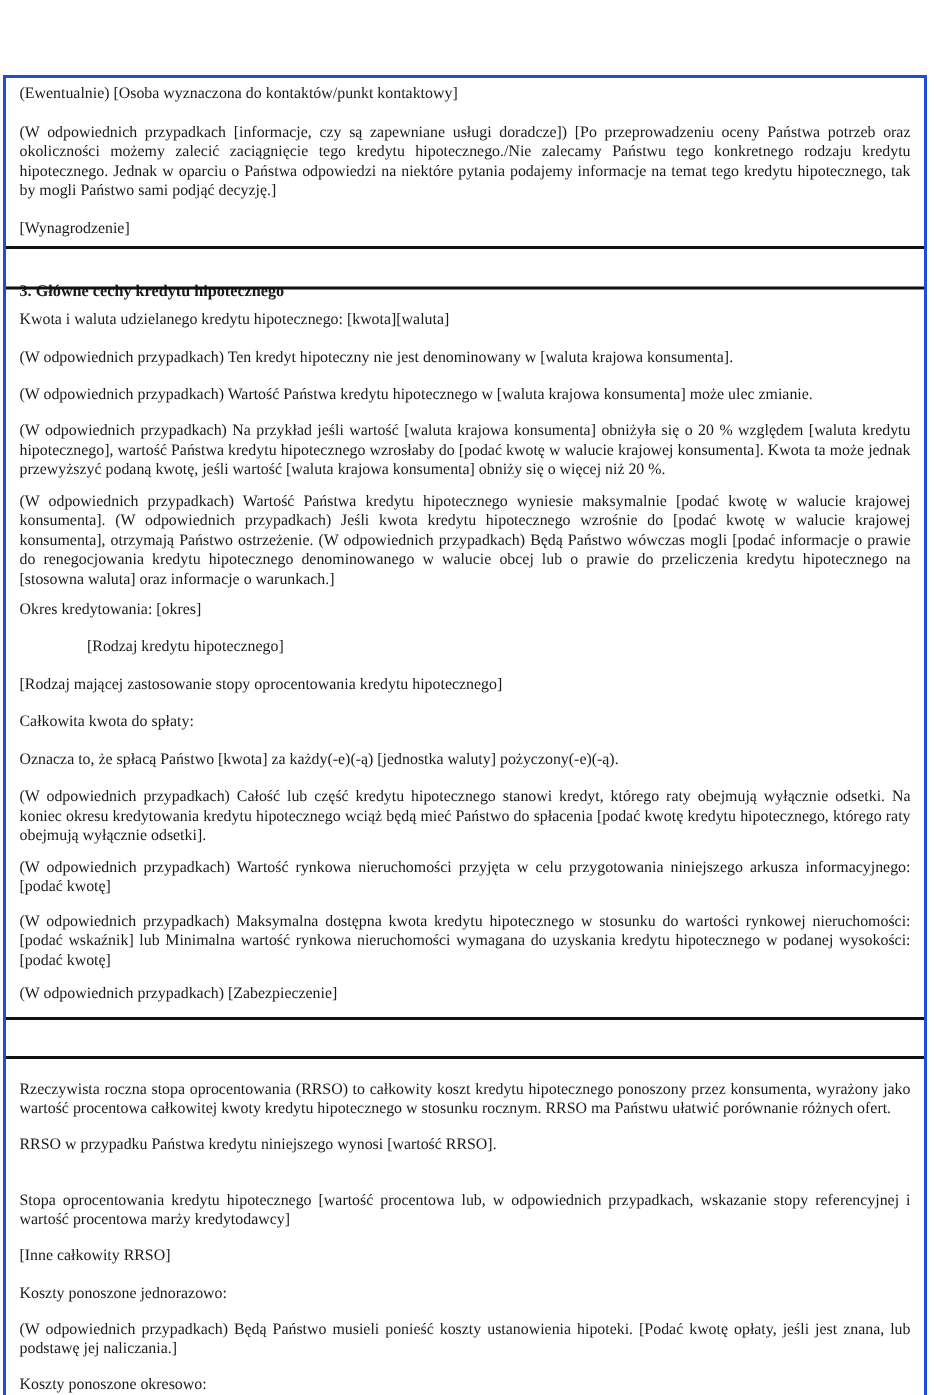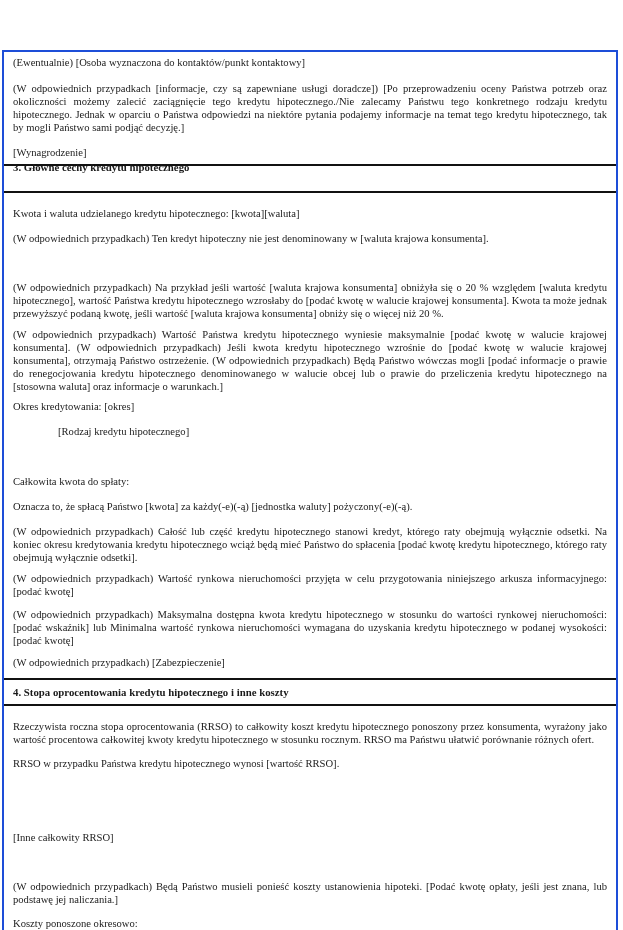--- a/index.html
+++ b/index.html
@@ -19,40 +19,43 @@
 </head>
 <body>
 
 <div class="frame">
 
   <p style="top:4px;">(Ewentualnie) [Osoba wyznaczona do kontaktów/punkt kontaktowy]</p>
   <p style="top:30px;">(W odpowiednich przypadkach [informacje, czy są zapewniane usługi doradcze]) [Po przeprowadzeniu oceny Państwa potrzeb oraz okoliczności możemy zalecić zaciągnięcie tego kredytu hipotecznego./Nie zalecamy Państwu tego konkretnego rodzaju kredytu hipotecznego. Jednak w oparciu o Państwa odpowiedzi na niektóre pytania podajemy informacje na temat tego kredytu hipotecznego, tak by mogli Państwo sami podjąć decyzję.]</p>
   <p style="top:94px;">[Wynagrodzenie]</p>
 
   <div class="hr" style="top:112px;"></div>
-  <p class="h" style="top:109px;">3. Główne cechy kredytu hipotecznego</p>
+  <p class="h" style="top:136px;">3. Główne cechy kredytu hipotecznego</p>
   <div class="hr" style="top:139px;"></div>
 
   <p style="top:155px;">Kwota i waluta udzielanego kredytu hipotecznego: [kwota][waluta]</p>
   <p style="top:180px;">(W odpowiednich przypadkach) Ten kredyt hipoteczny nie jest denominowany w [waluta krajowa konsumenta].</p>
+  <p style="top:205px;">(W odpowiednich przypadkach) Wartość Państwa kredytu hipotecznego w [waluta krajowa konsumenta] może ulec zmianie.</p>
   <p style="top:229px;">(W odpowiednich przypadkach) Na przykład jeśli wartość [waluta krajowa konsumenta] obniżyła się o 20 % względem [waluta kredytu hipotecznego], wartość Państwa kredytu hipotecznego wzrosłaby do [podać kwotę w walucie krajowej konsumenta]. Kwota ta może jednak przewyższyć podaną kwotę, jeśli wartość [waluta krajowa konsumenta] obniży się o więcej niż 20 %.</p>
   <p style="top:276px;">(W odpowiednich przypadkach) Wartość Państwa kredytu hipotecznego wyniesie maksymalnie [podać kwotę w walucie krajowej konsumenta]. (W odpowiednich przypadkach) Jeśli kwota kredytu hipotecznego wzrośnie do [podać kwotę w walucie krajowej konsumenta], otrzymają Państwo ostrzeżenie. (W odpowiednich przypadkach) Będą Państwo wówczas mogli [podać informacje o prawie do renegocjowania kredytu hipotecznego denominowanego w walucie obcej lub o prawie do przeliczenia kredytu hipotecznego na [stosowna waluta] oraz informacje o warunkach.]</p>
   <p style="top:348px;">Okres kredytowania: [okres]</p>
   <p style="top:373px;padding-left:45px;">[Rodzaj kredytu hipotecznego]</p>
+  <p style="top:398px;">[Rodzaj mającej zastosowanie stopy oprocentowania kredytu hipotecznego]</p>
   <p style="top:423px;">Całkowita kwota do spłaty:</p>
   <p style="top:448px;">Oznacza to, że spłacą Państwo [kwota] za każdy(-e)(-ą) [jednostka waluty] pożyczony(-e)(-ą).</p>
   <p style="top:473px;">(W odpowiednich przypadkach) Całość lub część kredytu hipotecznego stanowi kredyt, którego raty obejmują wyłącznie odsetki. Na koniec okresu kredytowania kredytu hipotecznego wciąż będą mieć Państwo do spłacenia [podać kwotę kredytu hipotecznego, którego raty obejmują wyłącznie odsetki].</p>
   <p style="top:520px;">(W odpowiednich przypadkach) Wartość rynkowa nieruchomości przyjęta w celu przygotowania niniejszego arkusza informacyjnego: [podać kwotę]</p>
   <p style="top:556px;">(W odpowiednich przypadkach) Maksymalna dostępna kwota kredytu hipotecznego w stosunku do wartości rynkowej nieruchomości: [podać wskaźnik] lub Minimalna wartość rynkowa nieruchomości wymagana do uzyskania kredytu hipotecznego w podanej wysokości: [podać kwotę]</p>
   <p style="top:604px;">(W odpowiednich przypadkach) [Zabezpieczenie]</p>
 
   <div class="hr" style="top:626px;"></div>
-  <p class="h" style="top:634px;">4. Stopa oprocentowania kredytu hipotecznego i inne koszty</p>
   <div class="hr" style="top:652px;"></div>
 
   <p style="top:668px;">Rzeczywista roczna stopa oprocentowania (RRSO) to całkowity koszt kredytu hipotecznego ponoszony przez konsumenta, wyrażony jako wartość procentowa całkowitej kwoty kredytu hipotecznego w stosunku rocznym. RRSO ma Państwu ułatwić porównanie różnych ofert.</p>
-  <p style="top:705px;">RRSO w przypadku Państwa kredytu hipotecznego wynosi [wartość RRSO].</p>
+  <p style="top:705px;">RRSO w przypadku Państwa kredytu niniejszego wynosi [wartość RRSO].</p>
+  <p style="top:742px;">Stopa oprocentowania kredytu hipotecznego [wartość procentowa lub, w odpowiednich przypadkach, wskazanie stopy referencyjnej i wartość procentowa marży kredytodawcy]</p>
   <p style="top:779px;">[Inne całkowity RRSO]</p>
+  <p style="top:804px;">Koszty ponoszone jednorazowo:</p>
   <p style="top:828px;">(W odpowiednich przypadkach) Będą Państwo musieli ponieść koszty ustanowienia hipoteki. [Podać kwotę opłaty, jeśli jest znana, lub podstawę jej naliczania.]</p>
   <p style="top:865px;">Koszty ponoszone okresowo:</p>
   <p style="top:890px;">(W odpowiednich przypadkach) Niniejsza RRSO jest obliczana na podstawie założeń odnoszących się do stóp oprocentowania.</p>
 
 </div>
 
 </body></html>

